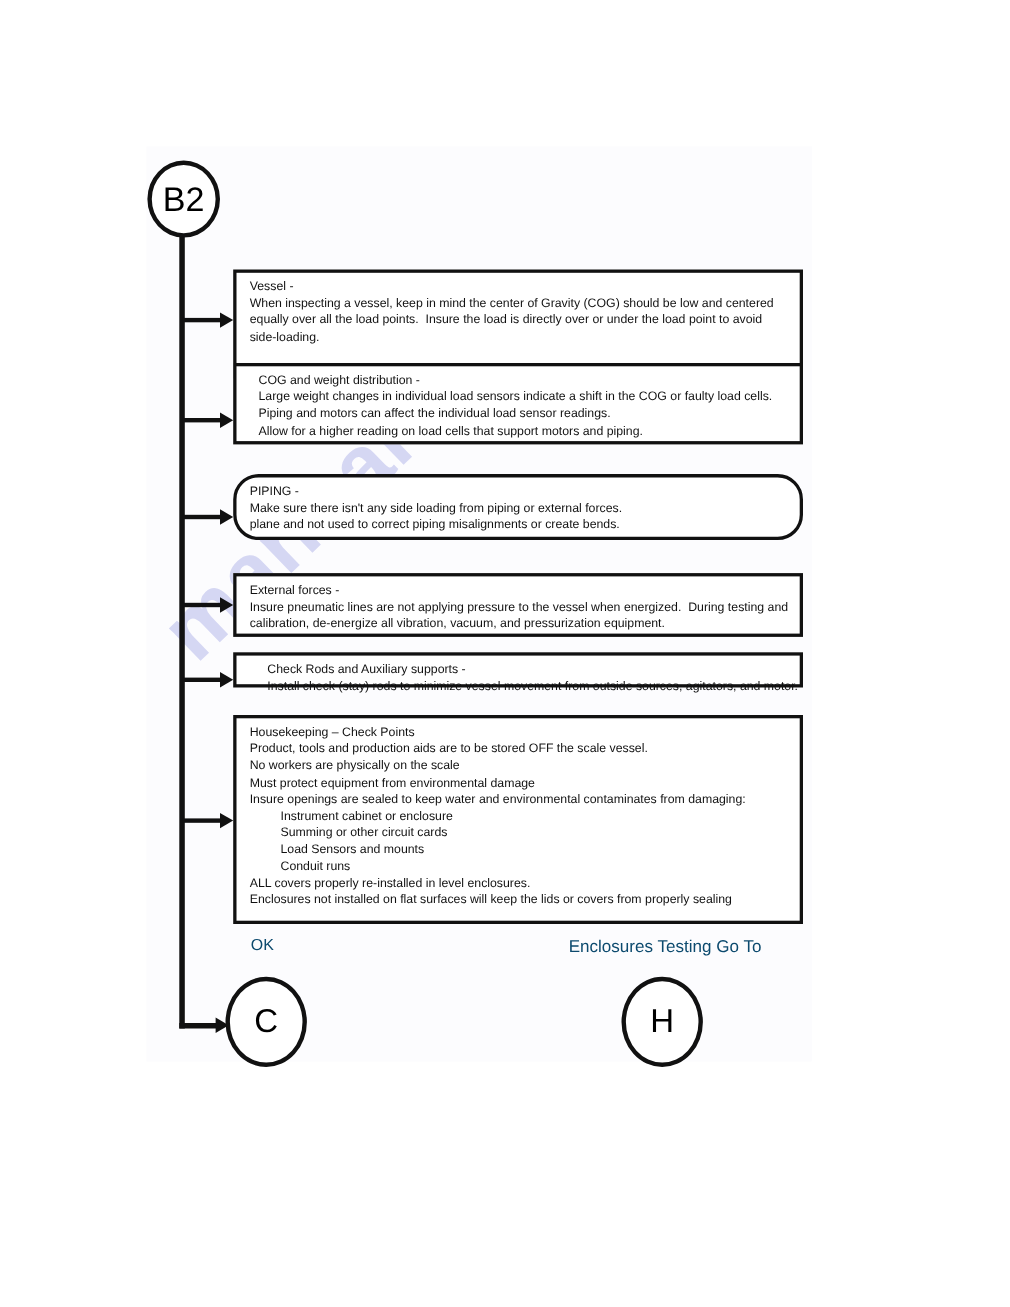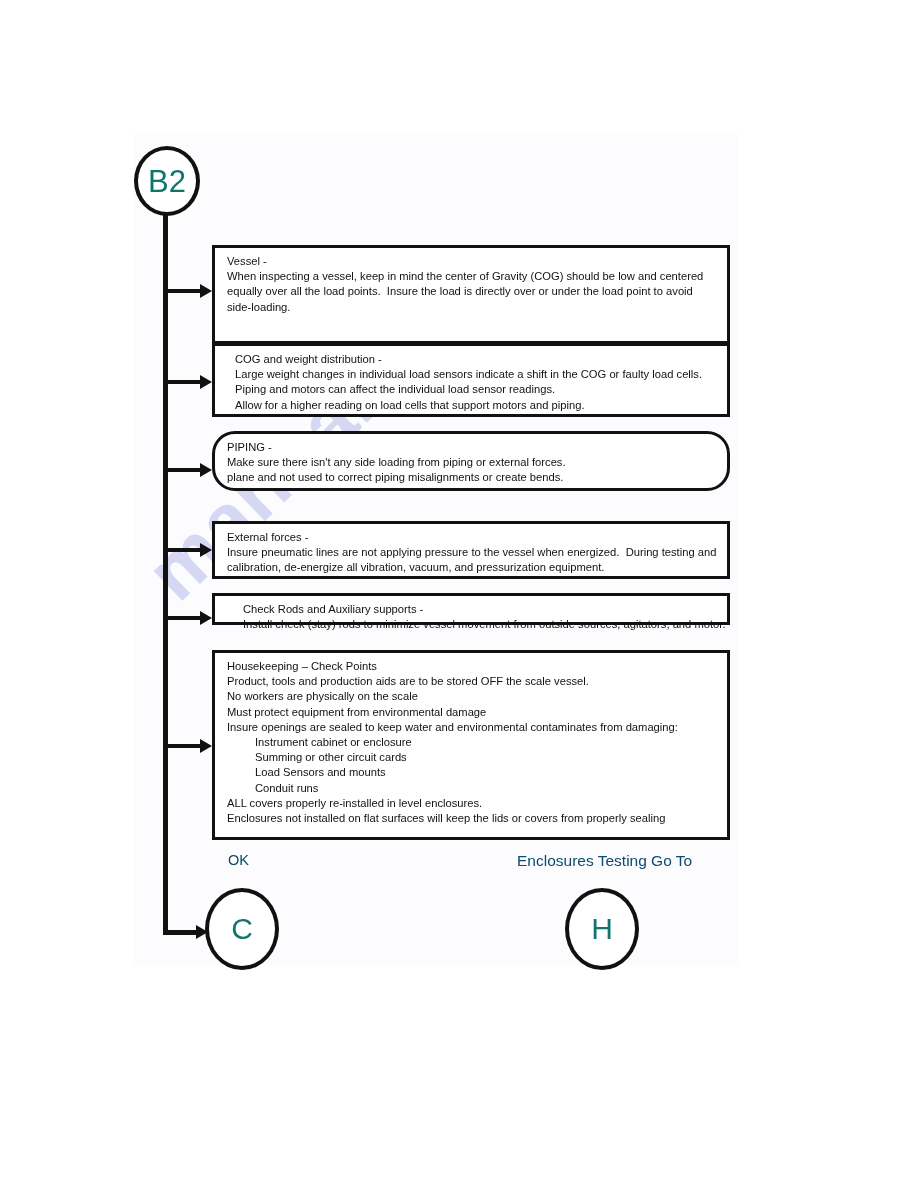--- a/index.html
+++ b/index.html
@@ -111,21 +111,21 @@
     border-radius: 50%;
     background: #ffffff;
     display: flex;
     align-items: center;
     justify-content: center;
     box-sizing: border-box;
   }
   .terminator span {
     font-size: 30px;
     line-height: 1;
-    color: #0f766e;
+    color: #000000;
   }
   #term-b2 {
     left: 134px;
     top: 146px;
     width: 66px;
     height: 70px;
   }
   #term-b2 span { font-size: 31px; }
   #term-c {
     left: 205px;
@@ -172,21 +172,21 @@
   <div class="arrowhead" style="left:200px; top:284px;"></div>
   <div class="step-box" id="box-vessel" style="top:245px; height:99px;">
     <div class="line">Vessel -</div>
     <div class="line">When inspecting a vessel, keep in mind the center of Gravity (COG) should be low and centered</div>
     <div class="line">equally over all the load points.  Insure the load is directly over or under the load point to avoid</div>
     <div class="line">side-loading.</div>
   </div>
 
   <div class="branch" style="top:380px;"></div>
   <div class="arrowhead" style="left:200px; top:375px;"></div>
-  <div class="step-box" id="box-cog" style="top:343px; height:74px;padding-left:20px;">
+  <div class="step-box" id="box-cog" style="top:330px; height:74px;padding-left:20px;">
     <div class="line">COG and weight distribution -</div>
     <div class="line">Large weight changes in individual load sensors indicate a shift in the COG or faulty load cells.</div>
     <div class="line">Piping and motors can affect the individual load sensor readings.</div>
     <div class="line">Allow for a higher reading on load cells that support motors and piping.</div>
   </div>
 
   <div class="branch" style="top:468px;"></div>
   <div class="arrowhead" style="left:200px; top:463px;"></div>
   <div class="step-box" id="box-piping" style="top:431px; height:60px;border-radius:23px;">
     <div class="line">PIPING -</div>

